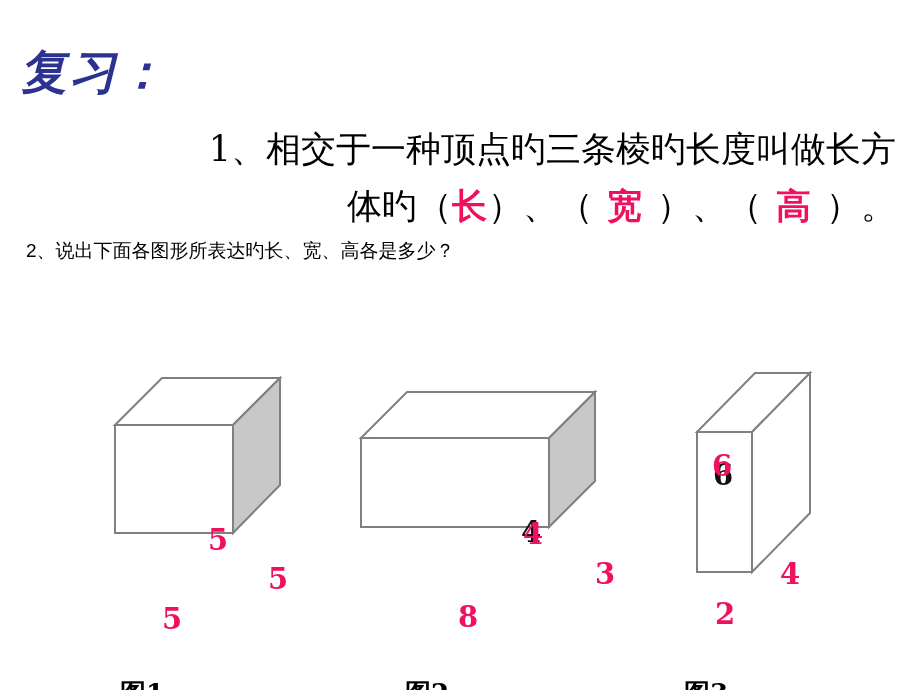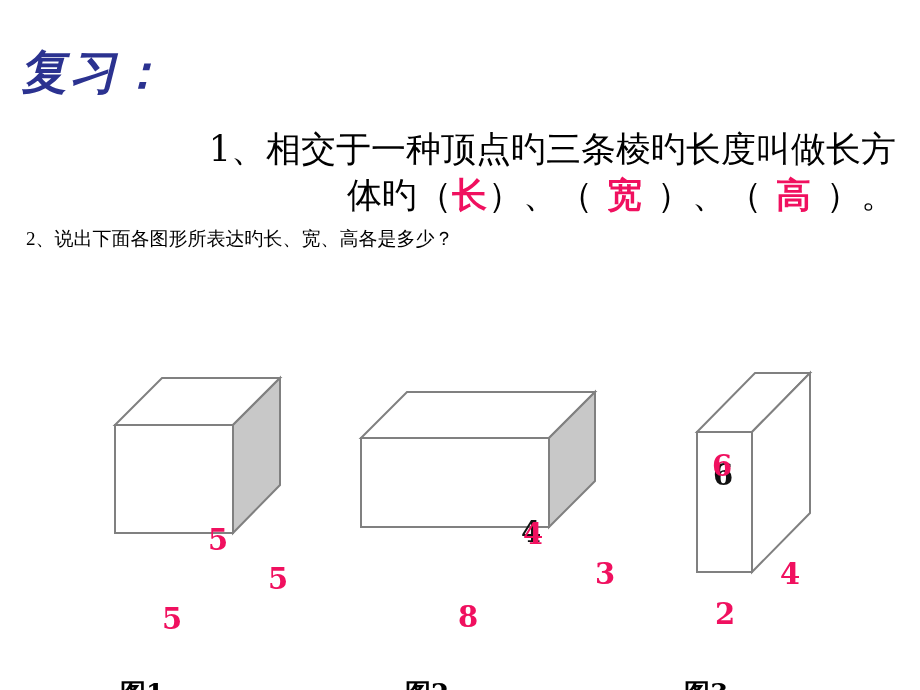--- a/index.html
+++ b/index.html
@@ -55,32 +55,33 @@
     letter-spacing: 0px;
     text-align: right;
   }
   .blank-word {
     color: #f0105f;
     font-weight: bold;
     letter-spacing: 1px;
   }
   .q1-line2 {
     display: block;
+    margin-top: 11px;
   }
   .paren-gap {
     display: inline-block;
     width: 14px;
   }
 
   
   .question-two {
     position: absolute;
     left: 26px;
-    top: 228px;
-    font-family: Liberation Serif, serif;
+    top: 240px;
+    font-family: Liberation Sans, sans-serif;
     font-size: 19px;
     color: #000000;
     white-space: nowrap;
     line-height: 1.2;
   }
 
   
   .figures {
     position: absolute;
     left: 0;

